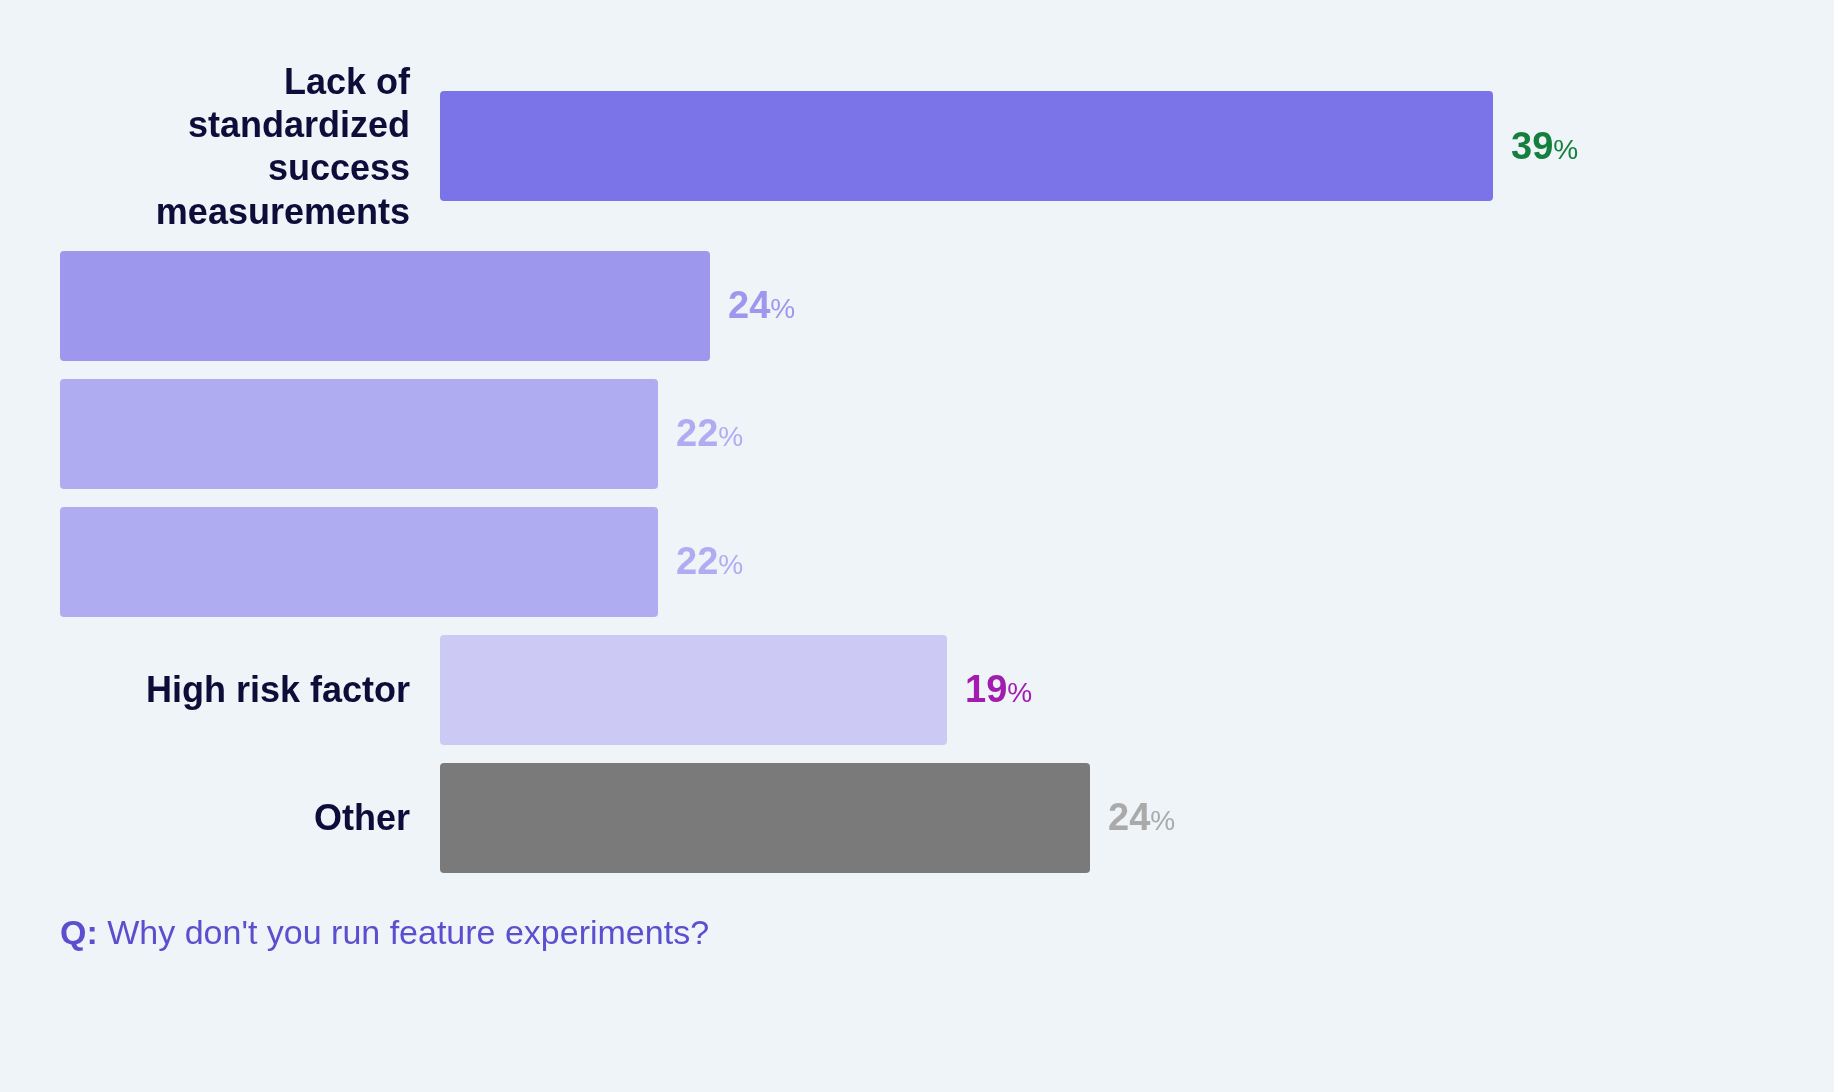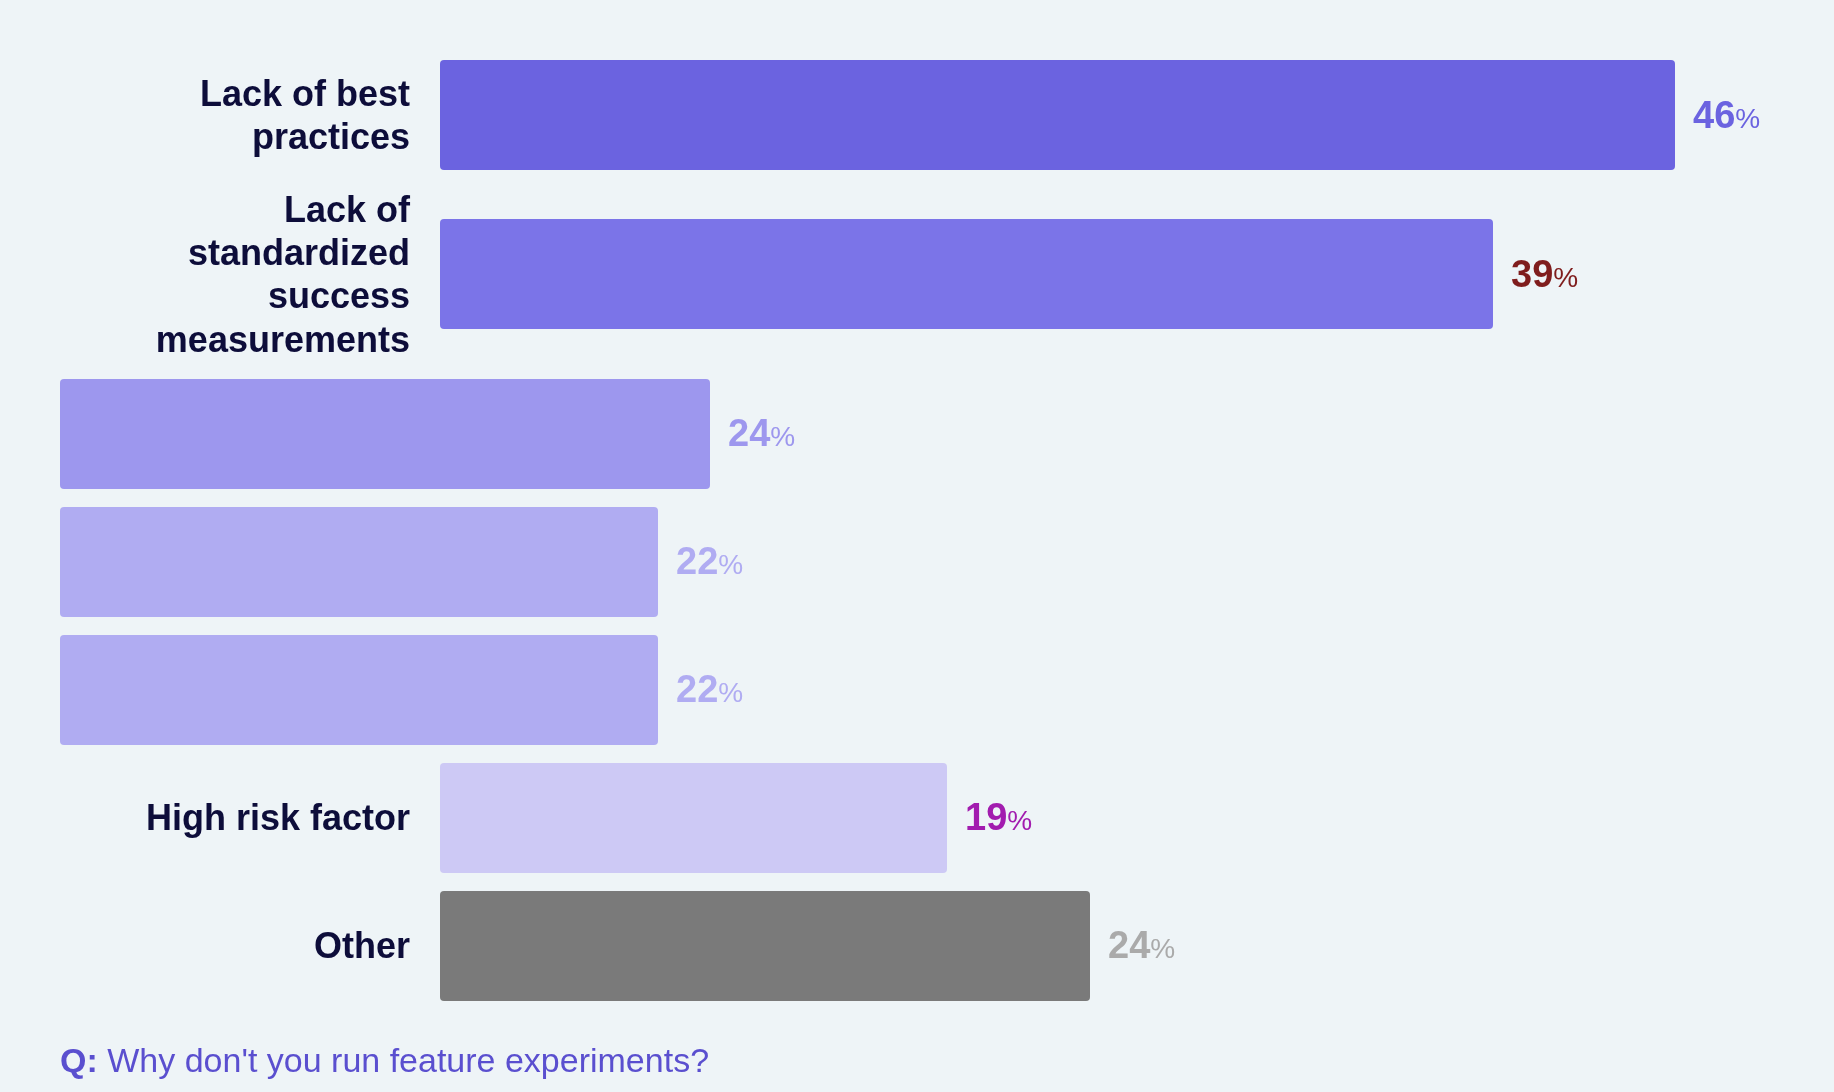--- a/index.html
+++ b/index.html
@@ -75,31 +75,24 @@
     .question .q-letter {
       font-weight: 700;
     }
   </style>
 </head>
 <body>
 
 <div class="chart-container">
   <div id="bars-wrapper">
       <div class="bar-row">
-        <div class="label">Lack of best practices</div>
-        <div class="bar-wrap">
-          <div class="bar" style="background-color: rgb(107, 99, 224); width: 1235px;"></div>
-          <span class="pct-label" style="color: rgb(107, 99, 224);"><span class="num">46</span><span class="symbol">%</span></span>
-        </div>
-      </div>
-      <div class="bar-row">
         <div class="label">Lack of standardized<br>success measurements</div>
         <div class="bar-wrap">
           <div class="bar" style="background-color: rgb(123, 116, 232); width: 1053px;"></div>
-          <span class="pct-label" style="color: #7f1d1d;"><span class="num">39</span><span class="symbol">%</span></span>
+          <span class="pct-label" style="color: #15803d;"><span class="num">39</span><span class="symbol">%</span></span>
         </div>
       </div>
       <div class="bar-row">
         <div class="bar-wrap">
           <div class="bar" style="background-color: rgb(157, 151, 238); width: 650px;"></div>
           <span class="pct-label" style="color: rgb(157, 151, 238);"><span class="num">24</span><span class="symbol">%</span></span>
         </div>
       </div>
       <div class="bar-row">
         <div class="bar-wrap">

